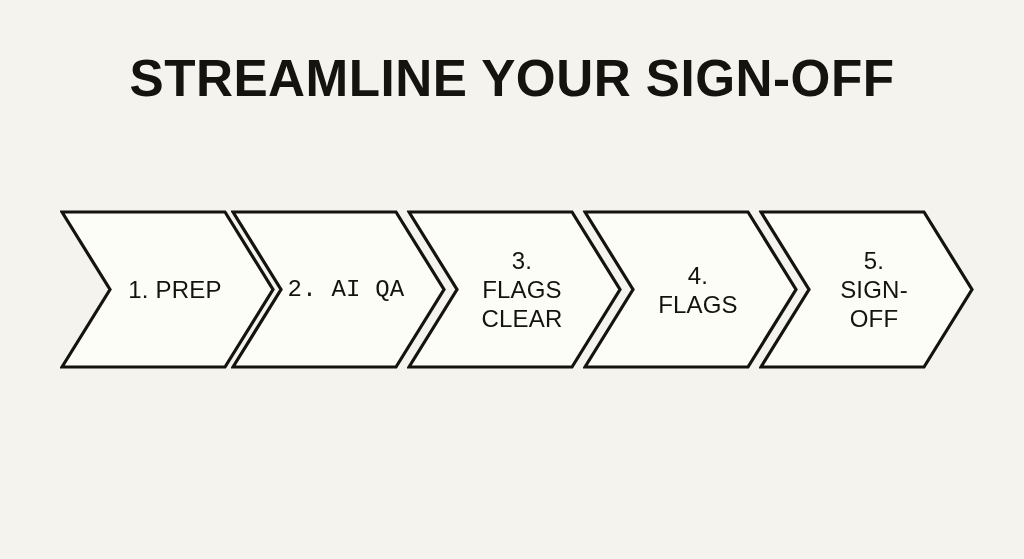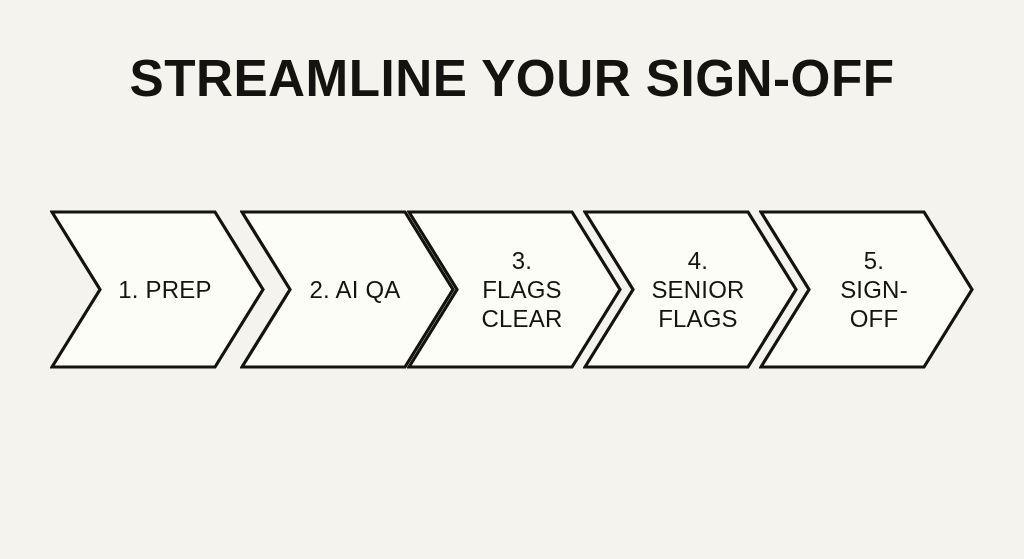--- a/index.html
+++ b/index.html
@@ -86,22 +86,22 @@
     color: #14130f;
     text-align: center;
     letter-spacing: 0.2px;
     white-space: nowrap;
     pointer-events: none;
   }
 
   .chev-line { display: block; }
 
   
-  #chev-1 { left: 50px; }
-  #chev-2 { left: 240px; }
+  #chev-1 { left: 60px; }
+  #chev-2 { left: 231px; font-family: Liberation Mono, monospace; }
   #chev-3 { left: 407px; }
   #chev-4 { left: 583px; }
   #chev-5 { left: 759px; }
 </style>
 </head>
 <body>
 
 <div id="slide">
 
   <div id="title">STREAMLINE YOUR SIGN-OFF</div>
@@ -136,21 +136,20 @@
         <span class="chev-line">CLEAR</span>
       </div>
     </div>
 
     <div class="chev" id="chev-4">
       <svg viewBox="0 0 215 163" xmlns="http://www.w3.org/2000/svg">
         <polygon class="shape" points="2,4 165,4 213,81.5 165,159 2,159 50,81.5"></polygon>
       </svg>
       <div class="chev-label">
         <span class="chev-line">4.</span>
-        <span class="chev-line">SENIOR</span>
         <span class="chev-line">FLAGS</span>
       </div>
     </div>
 
     <div class="chev" id="chev-5">
       <svg viewBox="0 0 215 163" xmlns="http://www.w3.org/2000/svg">
         <polygon class="shape" points="2,4 165,4 213,81.5 165,159 2,159 50,81.5"></polygon>
       </svg>
       <div class="chev-label">
         <span class="chev-line">5.</span>

